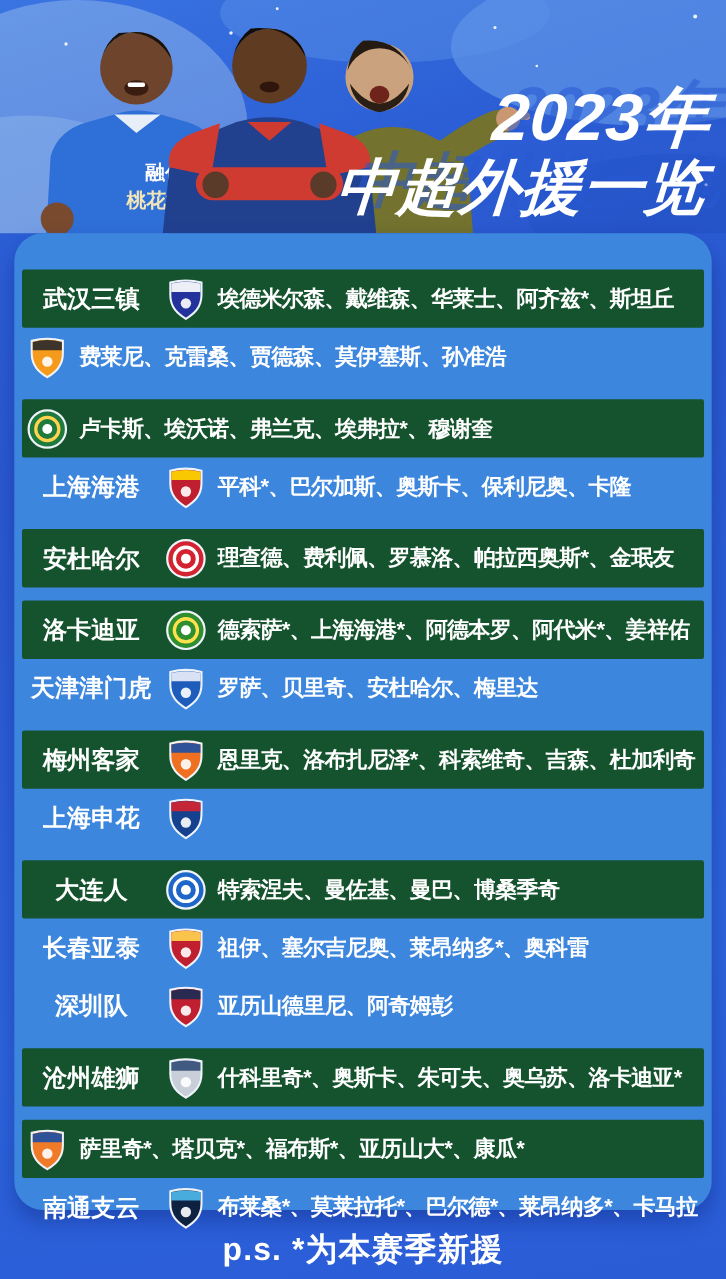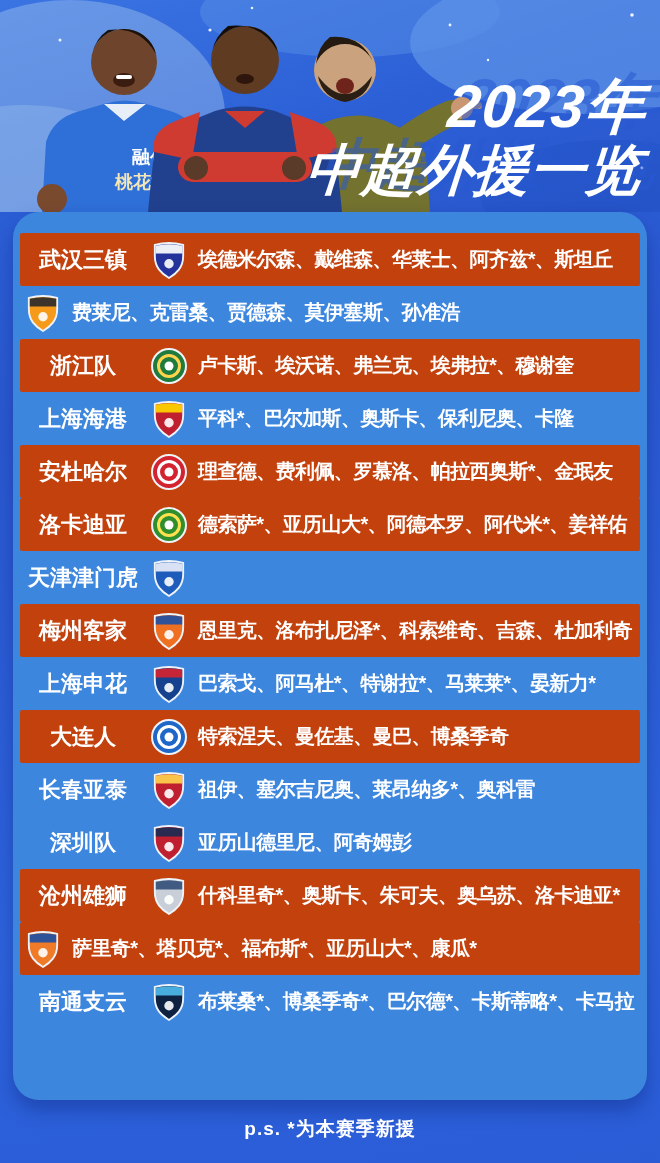--- a/index.html
+++ b/index.html
@@ -21,35 +21,35 @@
   .title-year{font-size:60px;letter-spacing:1px;}
   .title-main{font-size:55px;letter-spacing:1px;margin-top:4px;}
   
   .panel{
     position:absolute;left:13px;top:212px;width:634px;height:888px;
     box-sizing:border-box;padding:21px 7px 19px 7px;
     background:#3c86de;border-radius:26px;
     box-shadow:0 10px 18px rgba(10,30,110,.35);
   }
   .row{height:53px;display:flex;align-items:center;border-radius:2px;}
-  .row.dark{background:#c2410c;}
+  .row.dark{background:#14532d;margin-top:12px;}
   .team{
     flex:none;width:126px;text-align:center;color:#fff;
     font-size:22px;font-weight:700;letter-spacing:0;white-space:nowrap;
   }
   .logo-wrap{flex:none;width:46px;display:flex;justify-content:center;align-items:center;}
   .logo-wrap svg{display:block;}
   .players{
     flex:1;color:#fff;font-size:20px;font-weight:700;
     white-space:nowrap;overflow:hidden;letter-spacing:-0.6px;padding-left:6px;
   }
   
   .footer{
     position:absolute;left:0;right:0;top:1116px;text-align:center;
-    color:#fff;font-size:19px;font-weight:700;letter-spacing:1px;
+    color:#fff;font-size:29px;font-weight:700;letter-spacing:1px;
   }
 </style>
 </head>
 <body>
 
 <div class="header">
   <svg width="660" height="212" viewBox="0 0 660 212">
     <defs>
       <linearGradient id="bgGrad" x1="0" y1="0" x2="1" y2="1">
         <stop offset="0" stop-color="#3a74e2"></stop>
@@ -138,21 +138,20 @@
       <div class="logo-wrap">
         <svg width="34" height="40" viewBox="0 0 36 40">
           <path d="M18 39 C10 34 3 28 3 16 L3 4 Q18 0 33 4 L33 16 C33 28 26 34 18 39 Z" fill="#f59a1a" stroke="#eef3fa" stroke-width="2"></path>
           <path d="M4 5 Q18 1.5 32 5 L32 13 L4 13 Z" fill="#2b2b2b" opacity="0.92"></path>
           <circle cx="18" cy="24" r="5" fill="#ffffff" opacity="0.9"></circle>
         </svg>
       </div>
       <div class="players">费莱尼、克雷桑、贾德森、莫伊塞斯、孙准浩</div>
     </div>
     <div class="row dark">
-      <div class="team">浙江队</div>
       <div class="logo-wrap">
         <svg width="38" height="40" viewBox="0 0 38 40">
           <circle cx="19" cy="20" r="17" fill="#1f7a3d" stroke="#eef3fa" stroke-width="2"></circle>
           <circle cx="19" cy="20" r="10.5" fill="none" stroke="#ffd34d" stroke-width="3"></circle>
           <circle cx="19" cy="20" r="4.5" fill="#ffffff"></circle>
         </svg>
       </div>
       <div class="players">卢卡斯、埃沃诺、弗兰克、埃弗拉*、穆谢奎</div>
     </div>
     <div class="row">
@@ -179,31 +178,32 @@
     </div>
     <div class="row dark">
       <div class="team">洛卡迪亚</div>
       <div class="logo-wrap">
         <svg width="38" height="40" viewBox="0 0 38 40">
           <circle cx="19" cy="20" r="17" fill="#2f8f2f" stroke="#eef3fa" stroke-width="2"></circle>
           <circle cx="19" cy="20" r="10.5" fill="none" stroke="#ffe14d" stroke-width="3"></circle>
           <circle cx="19" cy="20" r="4.5" fill="#ffffff"></circle>
         </svg>
       </div>
-      <div class="players">德索萨*、亚历山大*、阿德本罗、阿代米*、姜祥佑</div>
+      <div class="players">德索萨*、上海海港*、阿德本罗、阿代米*、姜祥佑</div>
     </div>
     <div class="row">
       <div class="team">天津津门虎</div>
       <div class="logo-wrap">
         <svg width="34" height="40" viewBox="0 0 36 40">
           <path d="M18 39 C10 34 3 28 3 16 L3 4 Q18 0 33 4 L33 16 C33 28 26 34 18 39 Z" fill="#1d5cba" stroke="#eef3fa" stroke-width="2"></path>
           <path d="M4 5 Q18 1.5 32 5 L32 13 L4 13 Z" fill="#e8eef8" opacity="0.92"></path>
           <circle cx="18" cy="24" r="5" fill="#ffffff" opacity="0.9"></circle>
         </svg>
       </div>
+      <div class="players">罗萨、贝里奇、安杜哈尔、梅里达</div>
     </div>
     <div class="row dark">
       <div class="team">梅州客家</div>
       <div class="logo-wrap">
         <svg width="34" height="40" viewBox="0 0 36 40">
           <path d="M18 39 C10 34 3 28 3 16 L3 4 Q18 0 33 4 L33 16 C33 28 26 34 18 39 Z" fill="#ef7020" stroke="#eef3fa" stroke-width="2"></path>
           <path d="M4 5 Q18 1.5 32 5 L32 13 L4 13 Z" fill="#1e4fa3" opacity="0.92"></path>
           <circle cx="18" cy="24" r="5" fill="#ffffff" opacity="0.9"></circle>
         </svg>
       </div>
@@ -211,21 +211,20 @@
     </div>
     <div class="row">
       <div class="team">上海申花</div>
       <div class="logo-wrap">
         <svg width="34" height="40" viewBox="0 0 36 40">
           <path d="M18 39 C10 34 3 28 3 16 L3 4 Q18 0 33 4 L33 16 C33 28 26 34 18 39 Z" fill="#15418f" stroke="#eef3fa" stroke-width="2"></path>
           <path d="M4 5 Q18 1.5 32 5 L32 13 L4 13 Z" fill="#d42330" opacity="0.92"></path>
           <circle cx="18" cy="24" r="5" fill="#ffffff" opacity="0.9"></circle>
         </svg>
       </div>
-      <div class="players">巴索戈、阿马杜*、特谢拉*、马莱莱*、晏新力*</div>
     </div>
     <div class="row dark">
       <div class="team">大连人</div>
       <div class="logo-wrap">
         <svg width="38" height="40" viewBox="0 0 38 40">
           <circle cx="19" cy="20" r="17" fill="#1e66c8" stroke="#eef3fa" stroke-width="2"></circle>
           <circle cx="19" cy="20" r="10.5" fill="none" stroke="#ffffff" stroke-width="3"></circle>
           <circle cx="19" cy="20" r="4.5" fill="#ffffff"></circle>
         </svg>
       </div>
@@ -276,17 +275,17 @@
     </div>
     <div class="row">
       <div class="team">南通支云</div>
       <div class="logo-wrap">
         <svg width="34" height="40" viewBox="0 0 36 40">
           <path d="M18 39 C10 34 3 28 3 16 L3 4 Q18 0 33 4 L33 16 C33 28 26 34 18 39 Z" fill="#0e2140" stroke="#eef3fa" stroke-width="2"></path>
           <path d="M4 5 Q18 1.5 32 5 L32 13 L4 13 Z" fill="#4db9ea" opacity="0.92"></path>
           <circle cx="18" cy="24" r="5" fill="#ffffff" opacity="0.9"></circle>
         </svg>
       </div>
-      <div class="players">布莱桑*、博桑季奇*、巴尔德*、卡斯蒂略*、卡马拉</div>
+      <div class="players">布莱桑*、莫莱拉托*、巴尔德*、莱昂纳多*、卡马拉</div>
     </div>
   </div>
 
 <div class="footer">p.s. *为本赛季新援</div>
 
 </body></html>

